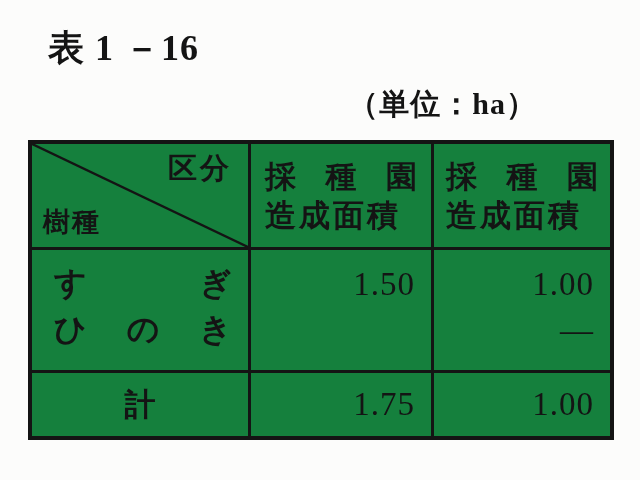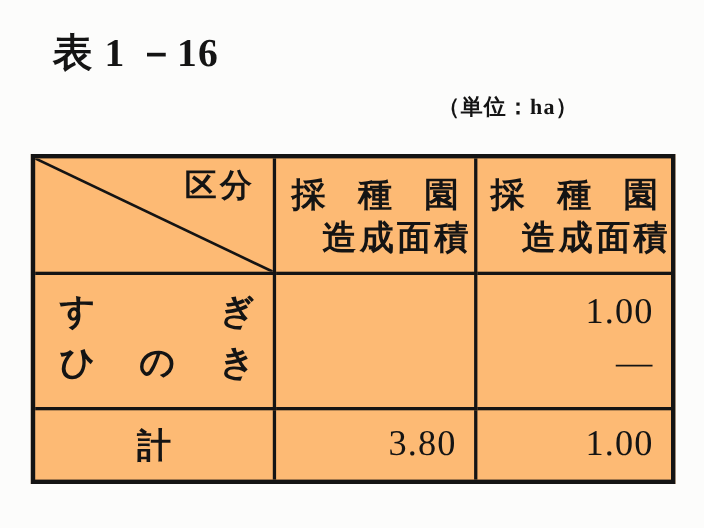--- a/index.html
+++ b/index.html
@@ -13,34 +13,34 @@
   .page { position: relative; width: 584px; height: 480px; }
 
   
   .title-line {
     position: absolute; left: 48px; top: 24px;
     display: flex; gap: 30px;
     font-size: 36px; font-weight: bold; letter-spacing: 1px;
     white-space: nowrap;
   }
   .unit-line {
-    position: absolute; right: 58px; top: 84px;
-    font-size: 20px; font-weight: bold; letter-spacing: 1px;
+    position: absolute; right: 47px; top: 84px;
+    font-size: 30px; font-weight: bold; letter-spacing: 1px;
   }
 
   
   .tbl {
     position: absolute; left: 28px; top: 140px;
     width: 586px; height: 300px;
     box-sizing: border-box;
     border: 4px solid #141414;
     display: grid;
     grid-template-columns: 219px 183px 1fr;
     grid-template-rows: 106px 123px 1fr;
-    background: #fdba74;
+    background: #15803d;
   }
   .cell { box-sizing: border-box; position: relative; }
   .br { border-right: 3px solid #141414; }
   .bb { border-bottom: 3px solid #141414; }
 
   
   .corner .diag { position: absolute; left: 0; top: 0; width: 100%; height: 100%; }
   .corner-tr {
     position: absolute; top: 5px; right: 16px;
     font-size: 29px; font-weight: bold; letter-spacing: 3px;
@@ -52,21 +52,21 @@
 
   
   .chead { display: flex; align-items: center; justify-content: center; }
   .chead-inner { width: 152px; }
   .chead .spread {
     display: flex; justify-content: space-between;
     font-size: 31px; font-weight: bold; line-height: 39px;
   }
   .chead .tight {
     font-size: 31px; font-weight: bold; line-height: 39px;
-    letter-spacing: 3px; white-space: nowrap; margin-left: 28px;
+    letter-spacing: 3px; white-space: nowrap;
   }
 
   
   .band { display: flex; flex-direction: column; padding-top: 11px; }
   .species-band { padding-left: 22px; padding-right: 16px; }
   .species-row {
     display: flex; justify-content: space-between;
     height: 46px; align-items: center;
     font-size: 32px; font-weight: bold;
   }
@@ -95,20 +95,21 @@
 
   <div class="unit-line">（単位：ha）</div>
 
   <div class="tbl">
 
     <div class="cell br bb corner">
       <svg class="diag" viewBox="0 0 216 103" preserveAspectRatio="none">
         <line x1="0" y1="0" x2="216" y2="103" stroke="#141414" stroke-width="2.4"></line>
       </svg>
       <span class="corner-tr">区分</span>
+      <span class="corner-bl">樹種</span>
     </div>
 
     <div class="cell br bb chead">
       <div class="chead-inner">
         <div class="spread">
           <span>採</span>
           <span>種</span>
           <span>園</span>
         </div>
         <div class="tight">造成面積</div>
@@ -132,27 +133,28 @@
         <span>ぎ</span>
       </div>
       <div class="species-row">
         <span>ひ</span>
         <span>の</span>
         <span>き</span>
       </div>
     </div>
 
     <div class="cell br bb band num-band">
+      <div class="num">1.50</div>
     </div>
 
     <div class="cell bb band num-band">
       <div class="num">1.00</div>
       <div class="num">—</div>
     </div>
 
     <div class="cell br total-label-cell">
       <span>計</span>
     </div>
-    <div class="cell br total-num">3.80</div>
+    <div class="cell br total-num">1.75</div>
     <div class="cell total-num">1.00</div>
 
   </div>
 </div>
 
 </body></html>

